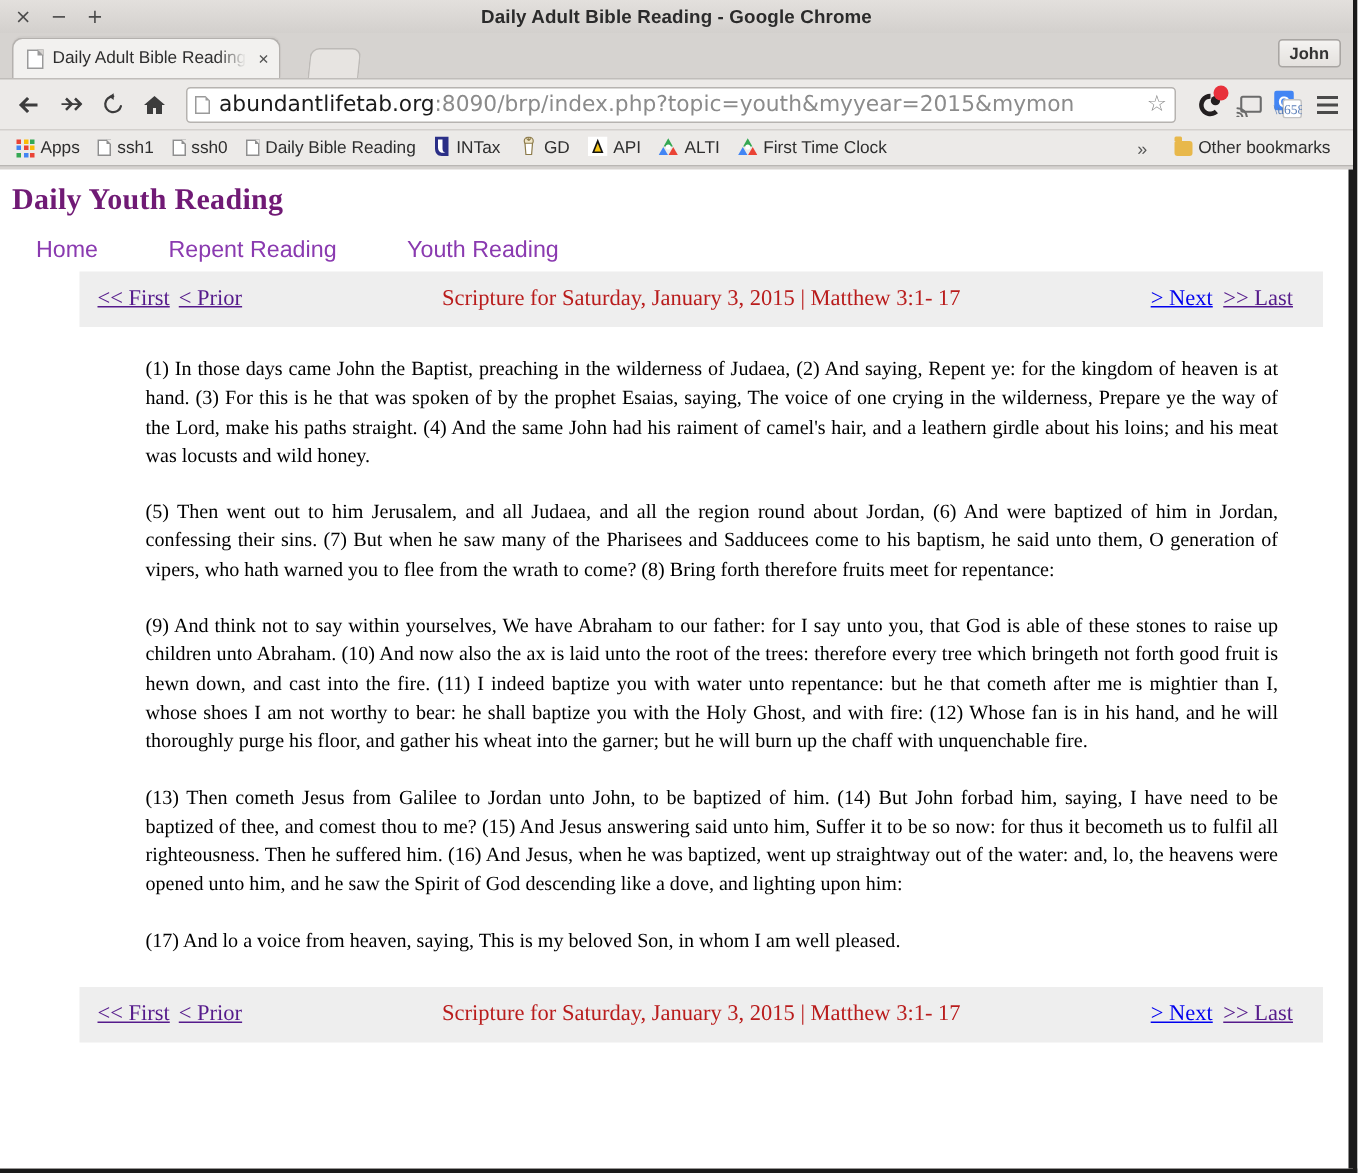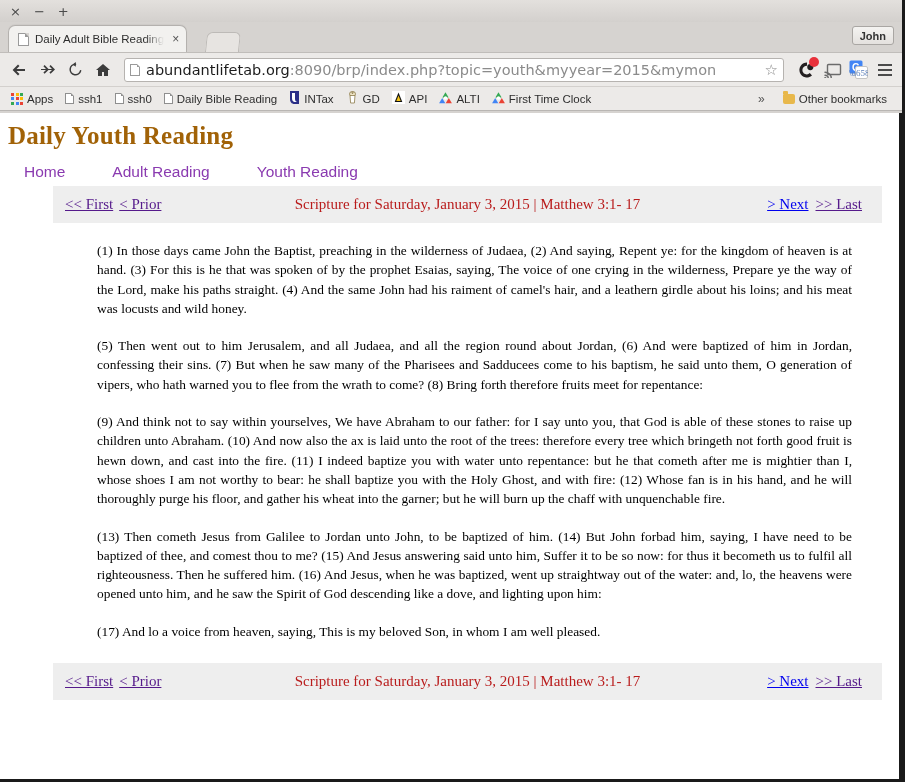--- a/index.html
+++ b/index.html
@@ -274,23 +274,23 @@
     height: 666px;
     background: #ffffff;
     overflow: hidden;
   }
   .page {
     padding: 0;
     height: 100%;
   }
   h1.site-title {
     font-family: "Liberation Serif", serif;
-    font-size: 25px;
+    font-size: 20px;
     font-weight: bold;
-    color: #a16207;
+    color: #701a75;
     margin: 9px 0 0 8px;
     letter-spacing: .2px;
   }
   .mainnav {
     margin: 13px 0 0 0;
     padding-left: 24px;
     display: flex;
     gap: 47px;
     font-size: 15.5px;
   }
@@ -357,20 +357,21 @@
 <body>
 
 <div class="window">
 
   <div class="titlebar">
     <div class="wincontrols">
       <span class="wc">×</span>
       <span class="wc">−</span>
       <span class="wc">+</span>
     </div>
+    <div class="wintitle">Daily Adult Bible Reading - Google Chrome</div>
   </div>
 
   <div class="tabstrip">
     <div class="tab">
       <span class="tab-favicon"></span>
       <span class="tab-title">Daily Adult Bible Reading</span>
       <span class="tab-close">×</span>
     </div>
     <div class="newtab"></div>
     <div class="profile-btn">John</div>
@@ -535,21 +536,21 @@
     </div>
   </div>
 
   <div class="viewport">
     <div class="page">
 
       <h1 class="site-title">Daily Youth Reading</h1>
 
       <div class="mainnav">
         <a href="#">Home</a>
-        <a href="#">Adult Reading</a>
+        <a href="#">Repent Reading</a>
         <a href="#">Youth Reading</a>
       </div>
 
       <div class="contentwrap">
 
         <div class="navbar top">
           <div class="nav-left">
             <a href="#" class="visited">&lt;&lt; First</a>
             <a href="#" class="visited">&lt; Prior</a>
           </div>

